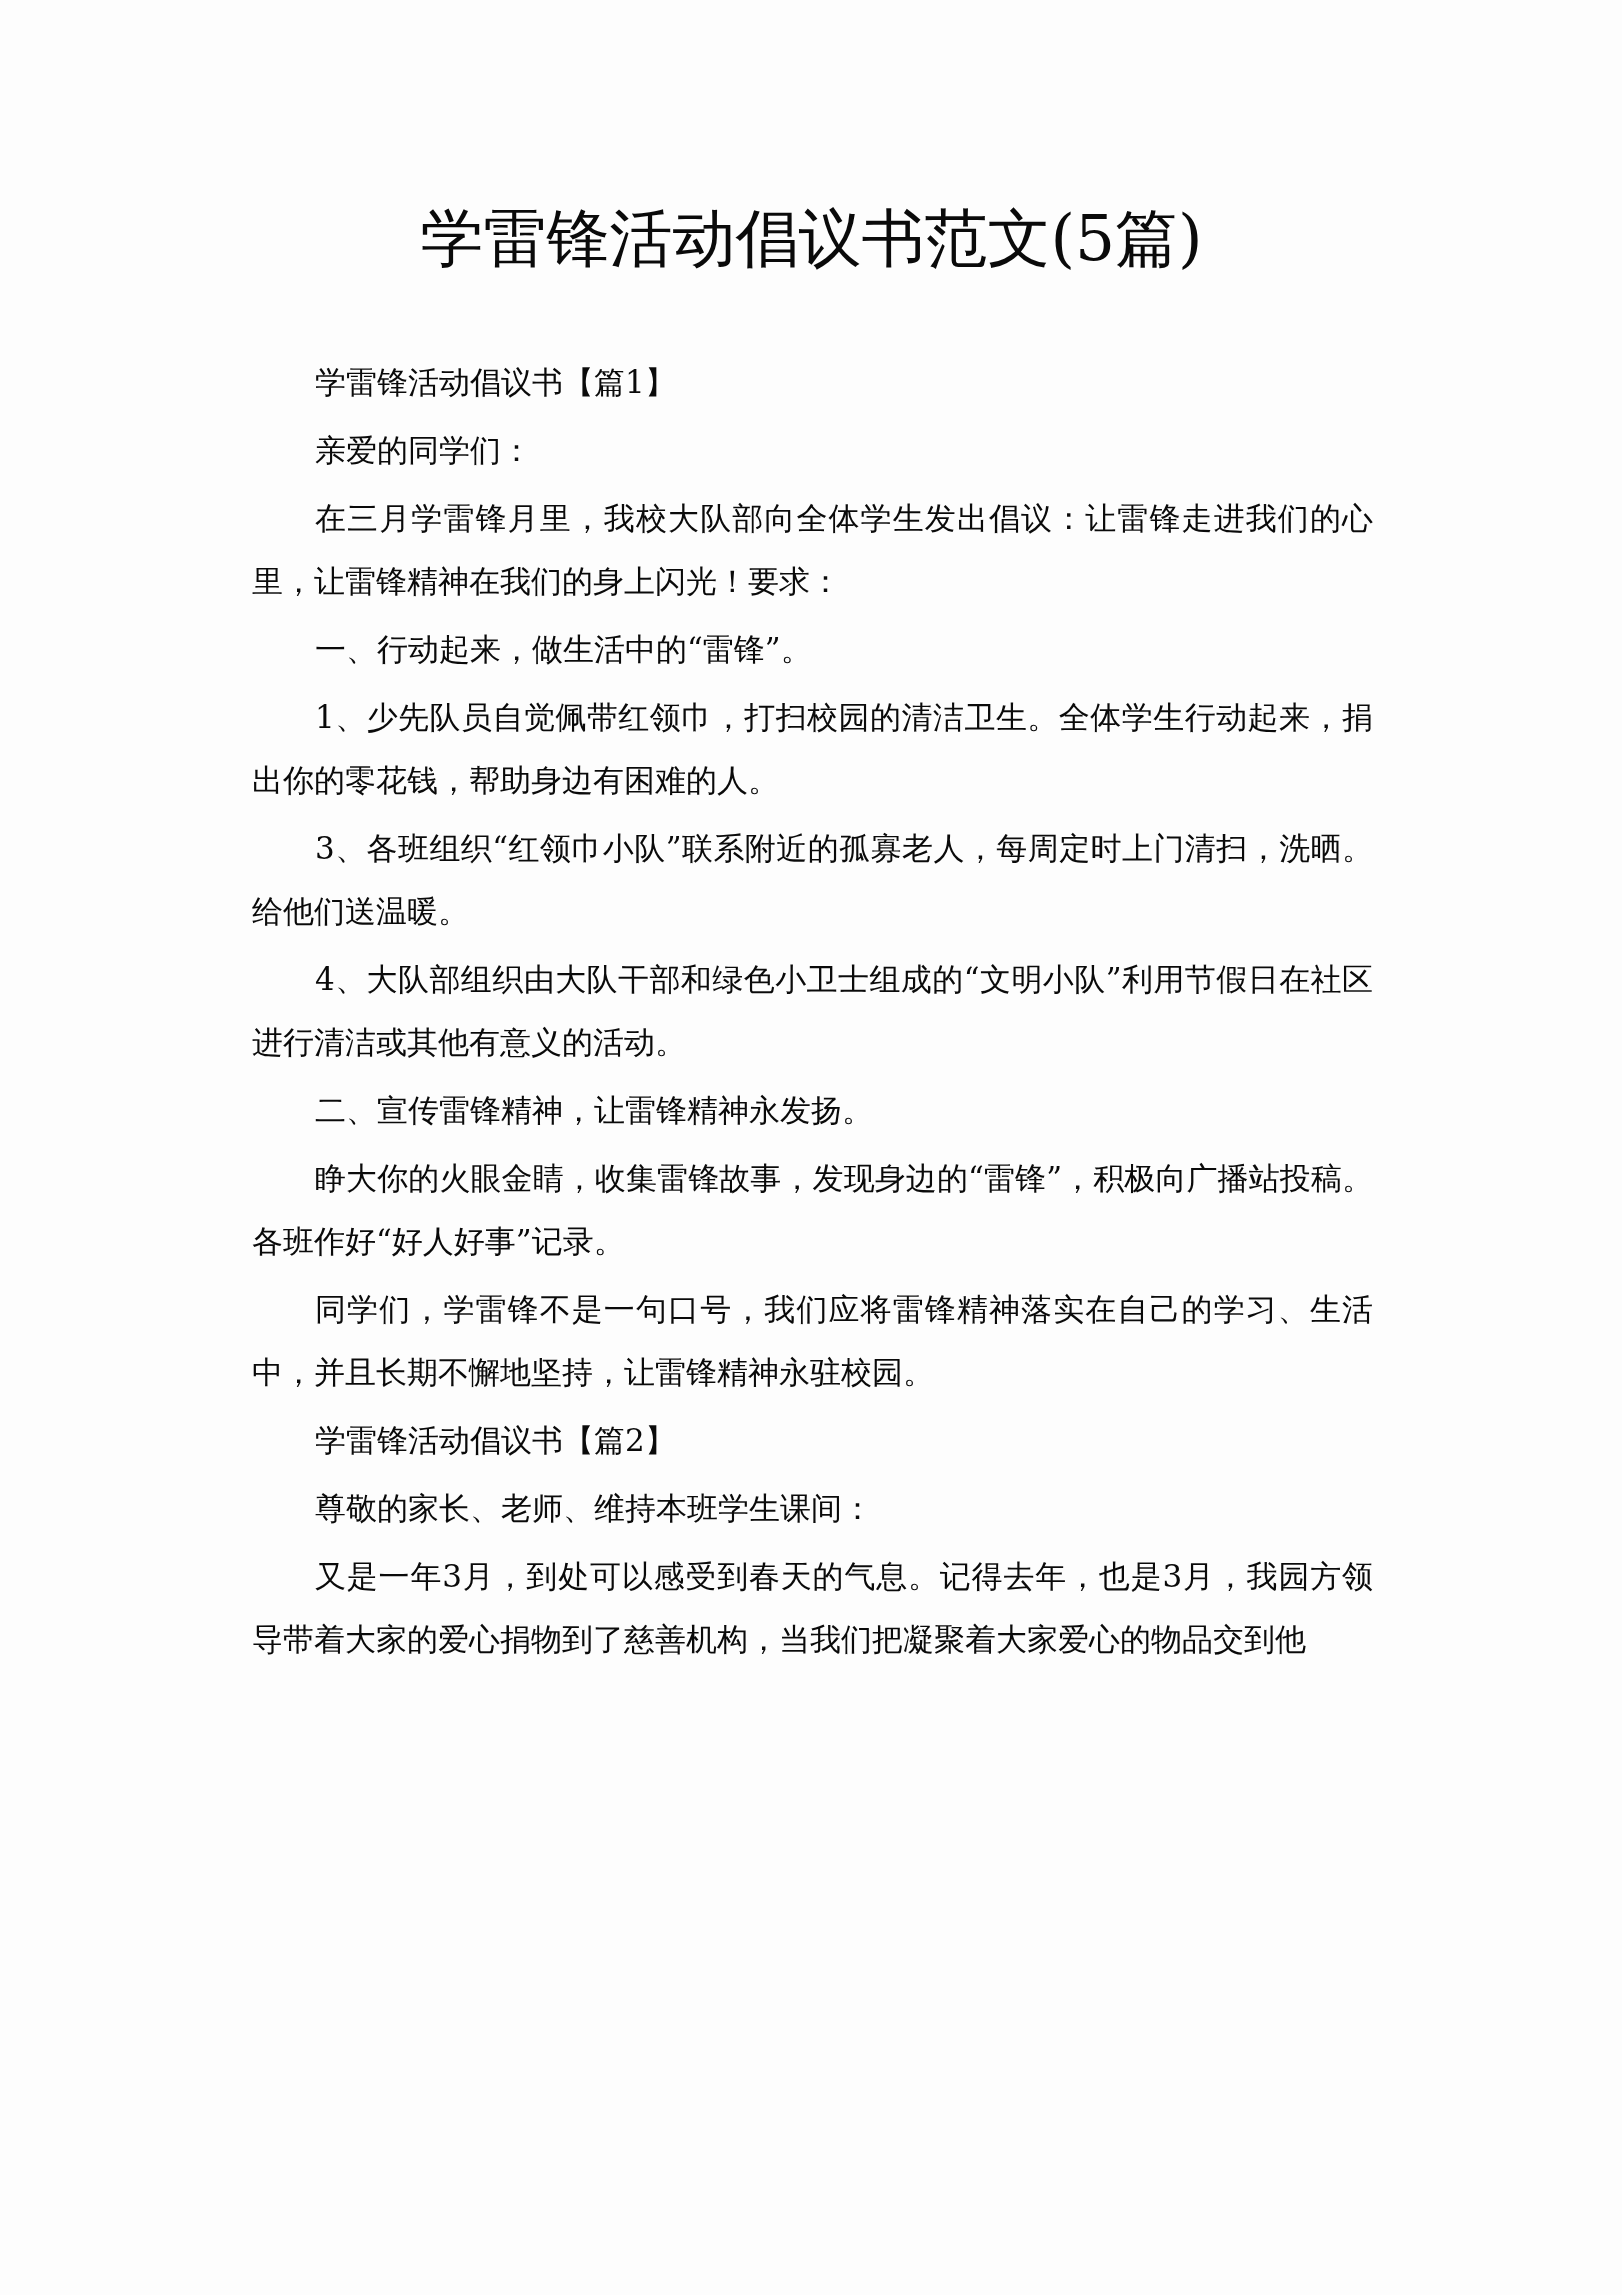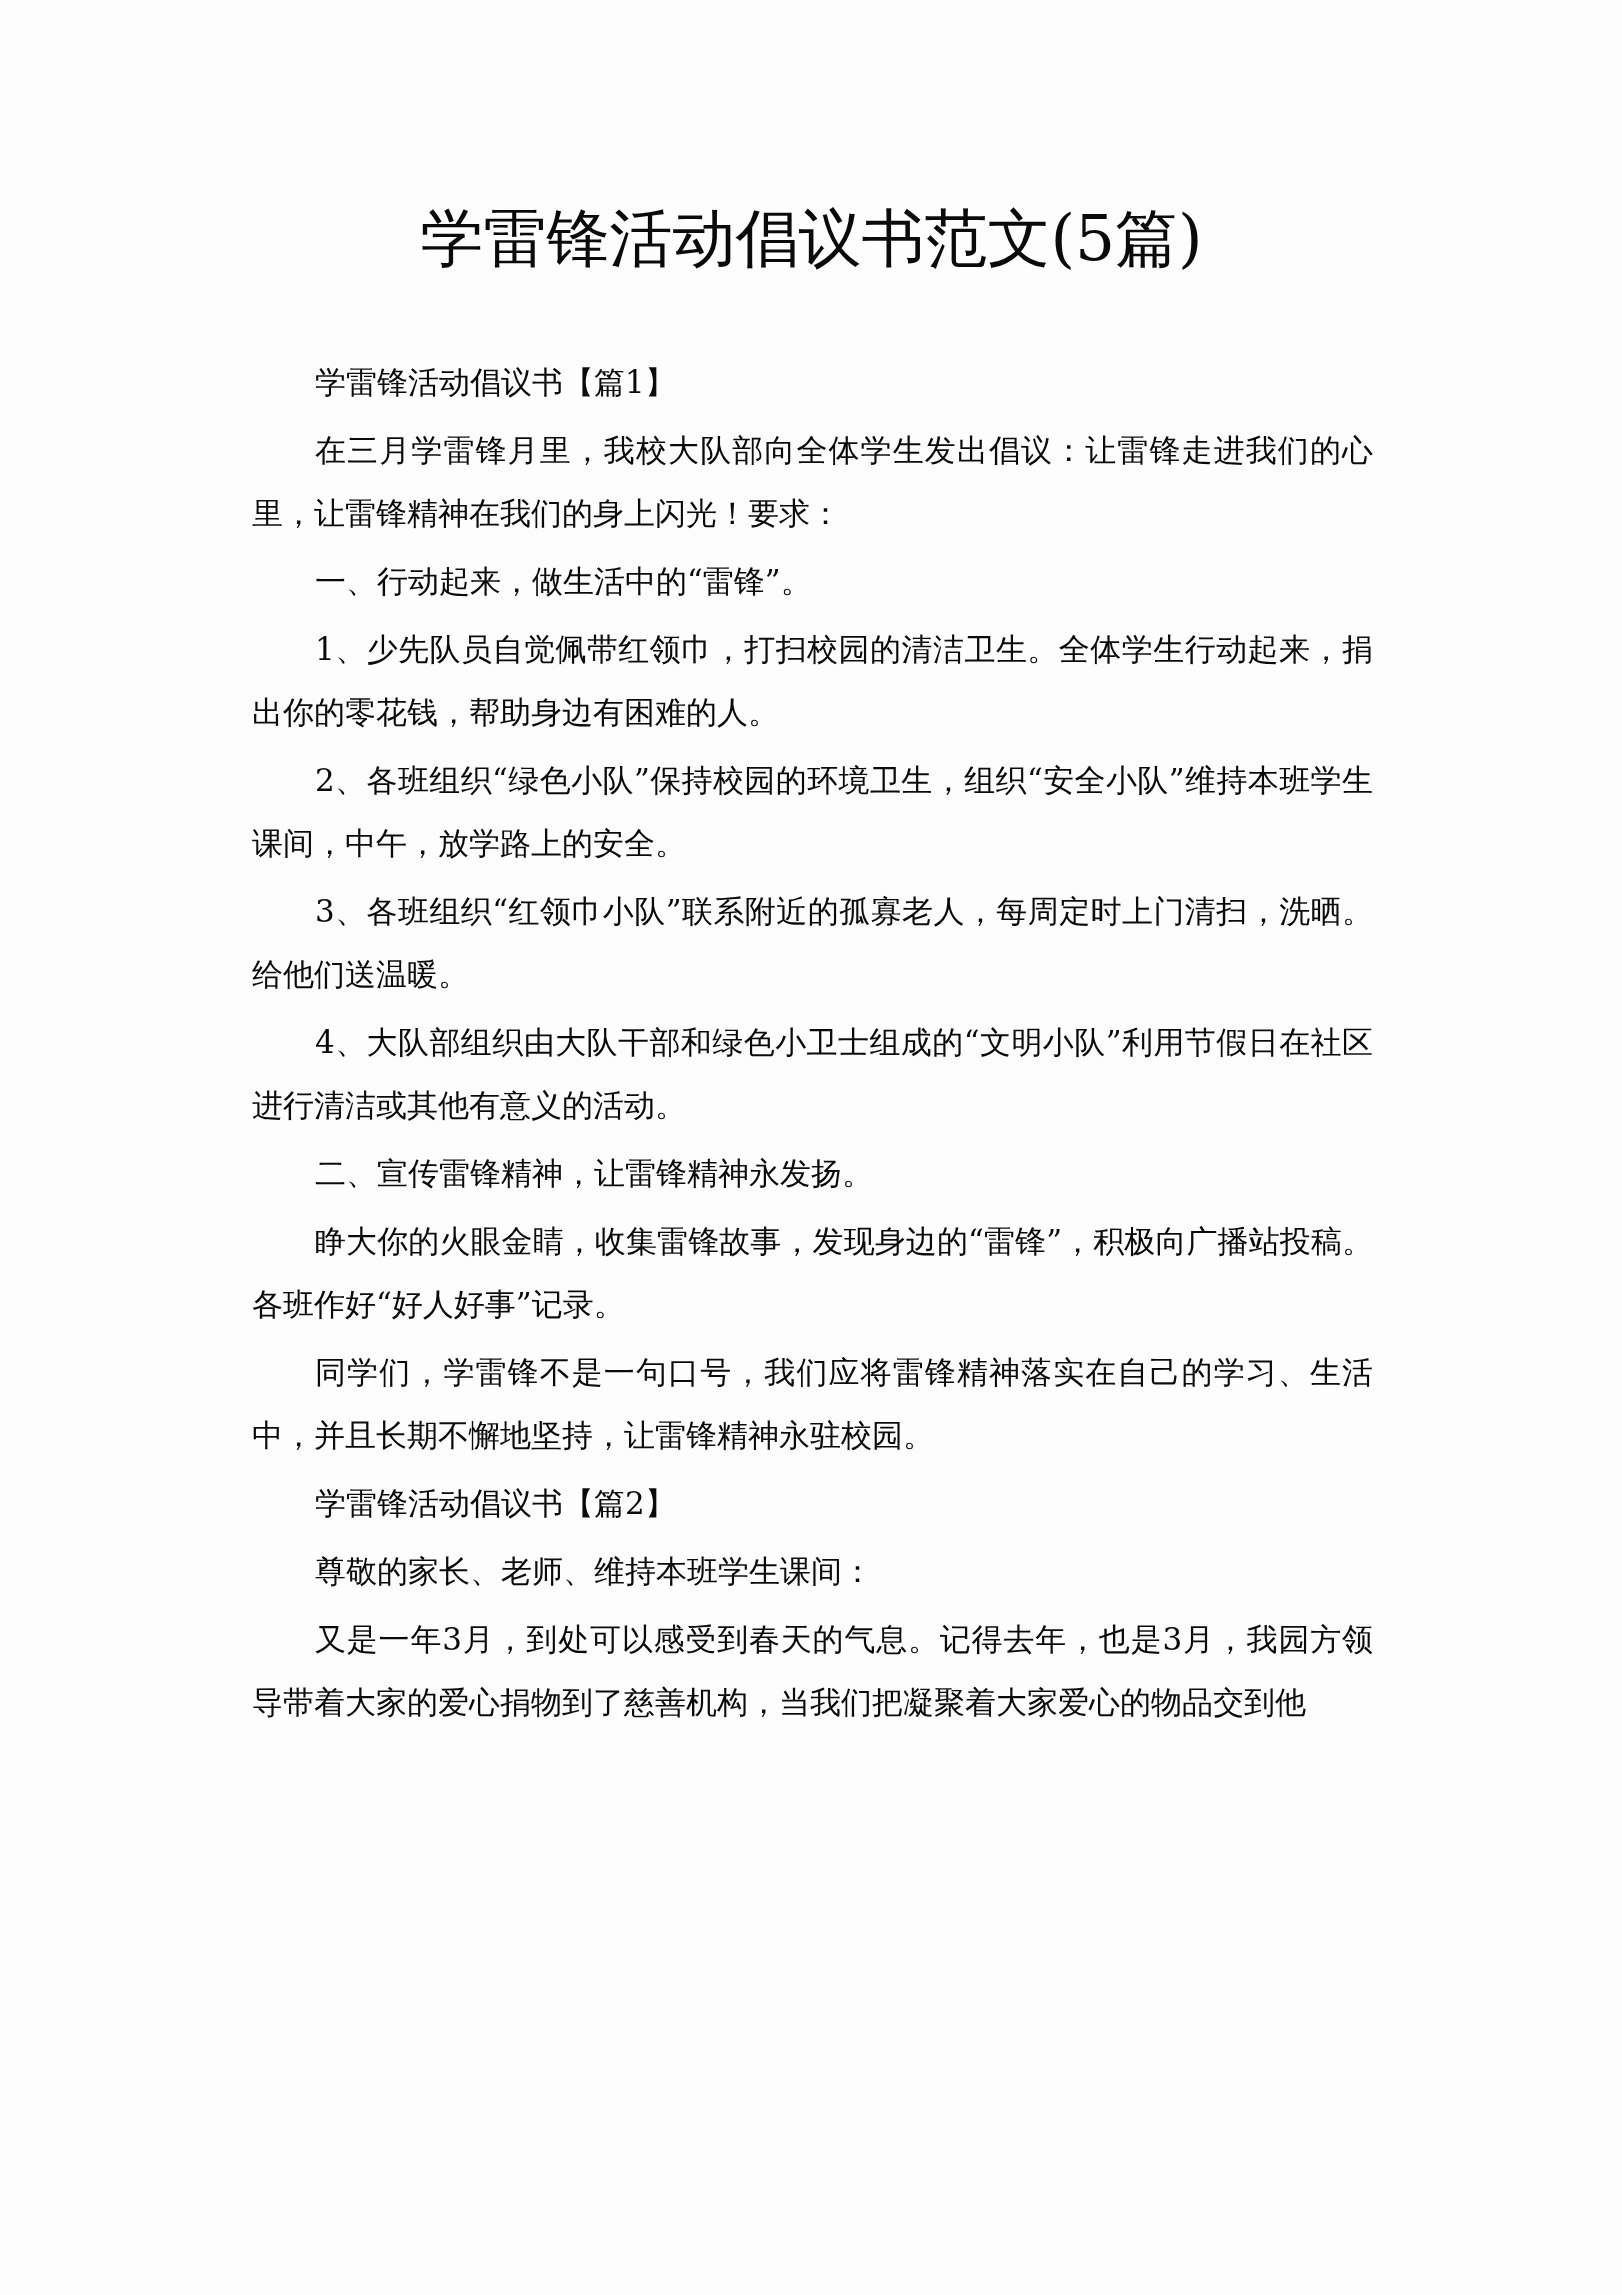--- a/index.html
+++ b/index.html
@@ -49,24 +49,24 @@
   }
 </style>
 </head>
 <body>
 
 <div class="page">
   <h1 class="doc-title">学雷锋活动倡议书范文(5篇)</h1>
 
   <div class="body-text">
     <p class="para">学雷锋活动倡议书【篇1】</p>
+    <p class="para">亲爱的同学们：</p>
     <p class="para">在三月学雷锋月里，我校大队部向全体学生发出倡议：让雷锋走进我们的心里，让雷锋精神在我们的身上闪光！要求：</p>
     <p class="para">一、行动起来，做生活中的“雷锋”。</p>
     <p class="para">1、少先队员自觉佩带红领巾，打扫校园的清洁卫生。全体学生行动起来，捐出你的零花钱，帮助身边有困难的人。</p>
-    <p class="para">2、各班组织“绿色小队”保持校园的环境卫生，组织“安全小队”维持本班学生课间，中午，放学路上的安全。</p>
     <p class="para">3、各班组织“红领巾小队”联系附近的孤寡老人，每周定时上门清扫，洗晒。给他们送温暖。</p>
     <p class="para">4、大队部组织由大队干部和绿色小卫士组成的“文明小队”利用节假日在社区进行清洁或其他有意义的活动。</p>
     <p class="para">二、宣传雷锋精神，让雷锋精神永发扬。</p>
     <p class="para">睁大你的火眼金睛，收集雷锋故事，发现身边的“雷锋”，积极向广播站投稿。各班作好“好人好事”记录。</p>
     <p class="para">同学们，学雷锋不是一句口号，我们应将雷锋精神落实在自己的学习、生活中，并且长期不懈地坚持，让雷锋精神永驻校园。</p>
     <p class="para">学雷锋活动倡议书【篇2】</p>
     <p class="para">尊敬的家长、老师、维持本班学生课间：</p>
     <p class="para">又是一年3月，到处可以感受到春天的气息。记得去年，也是3月，我园方领导带着大家的爱心捐物到了慈善机构，当我们把凝聚着大家爱心的物品交到他</p>
   </div>
 </div>

